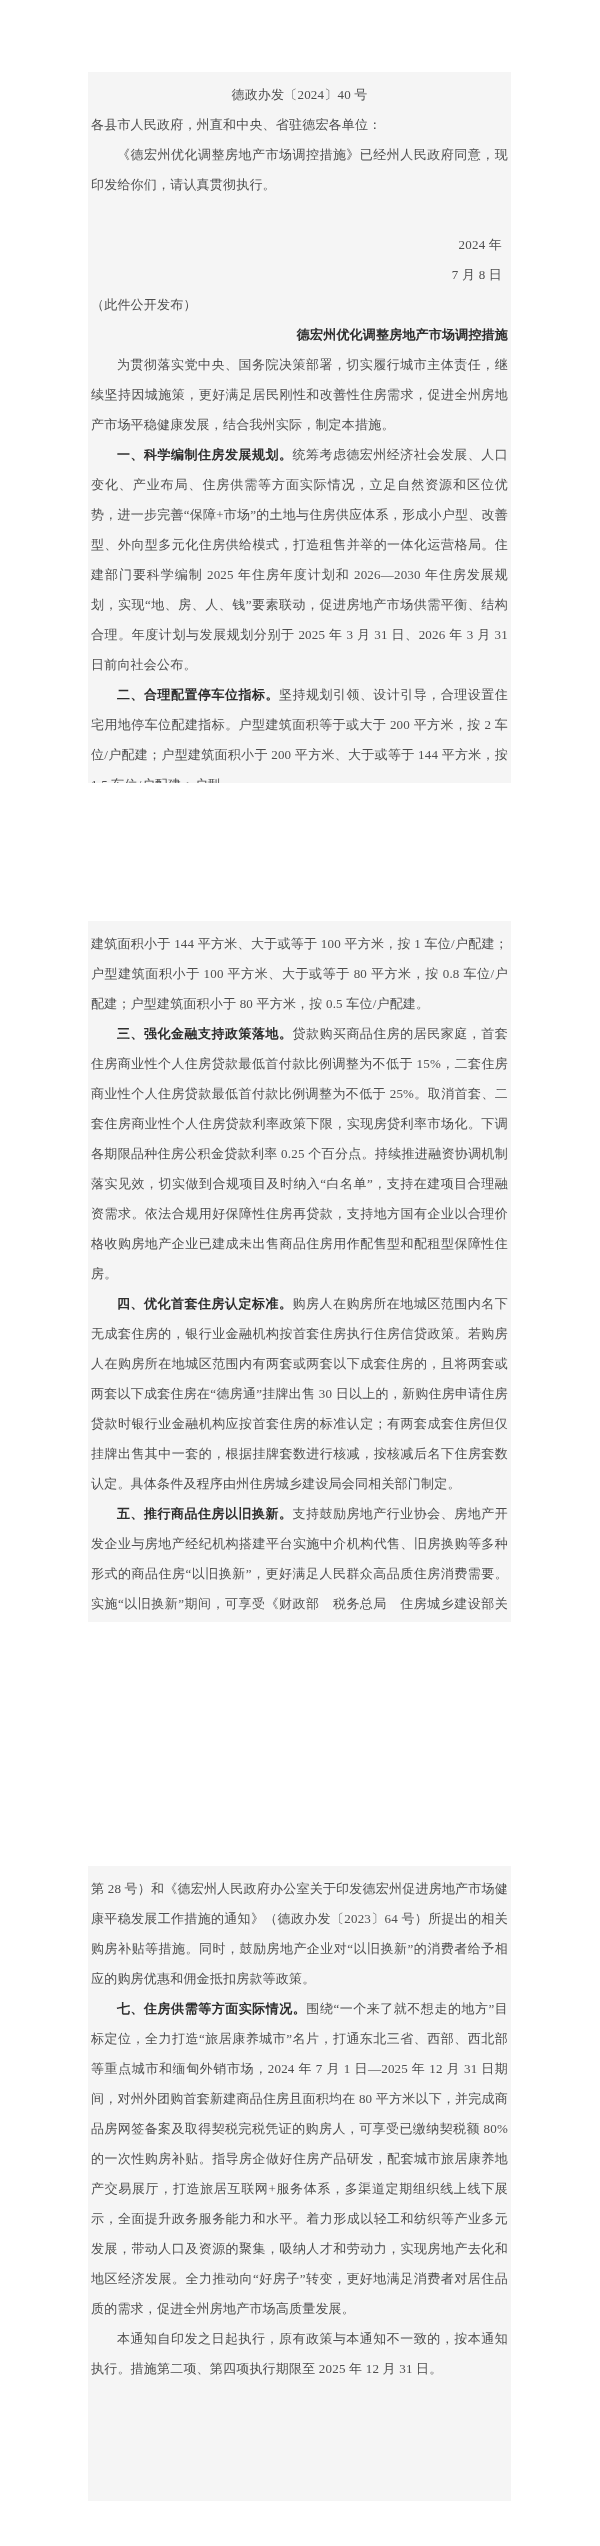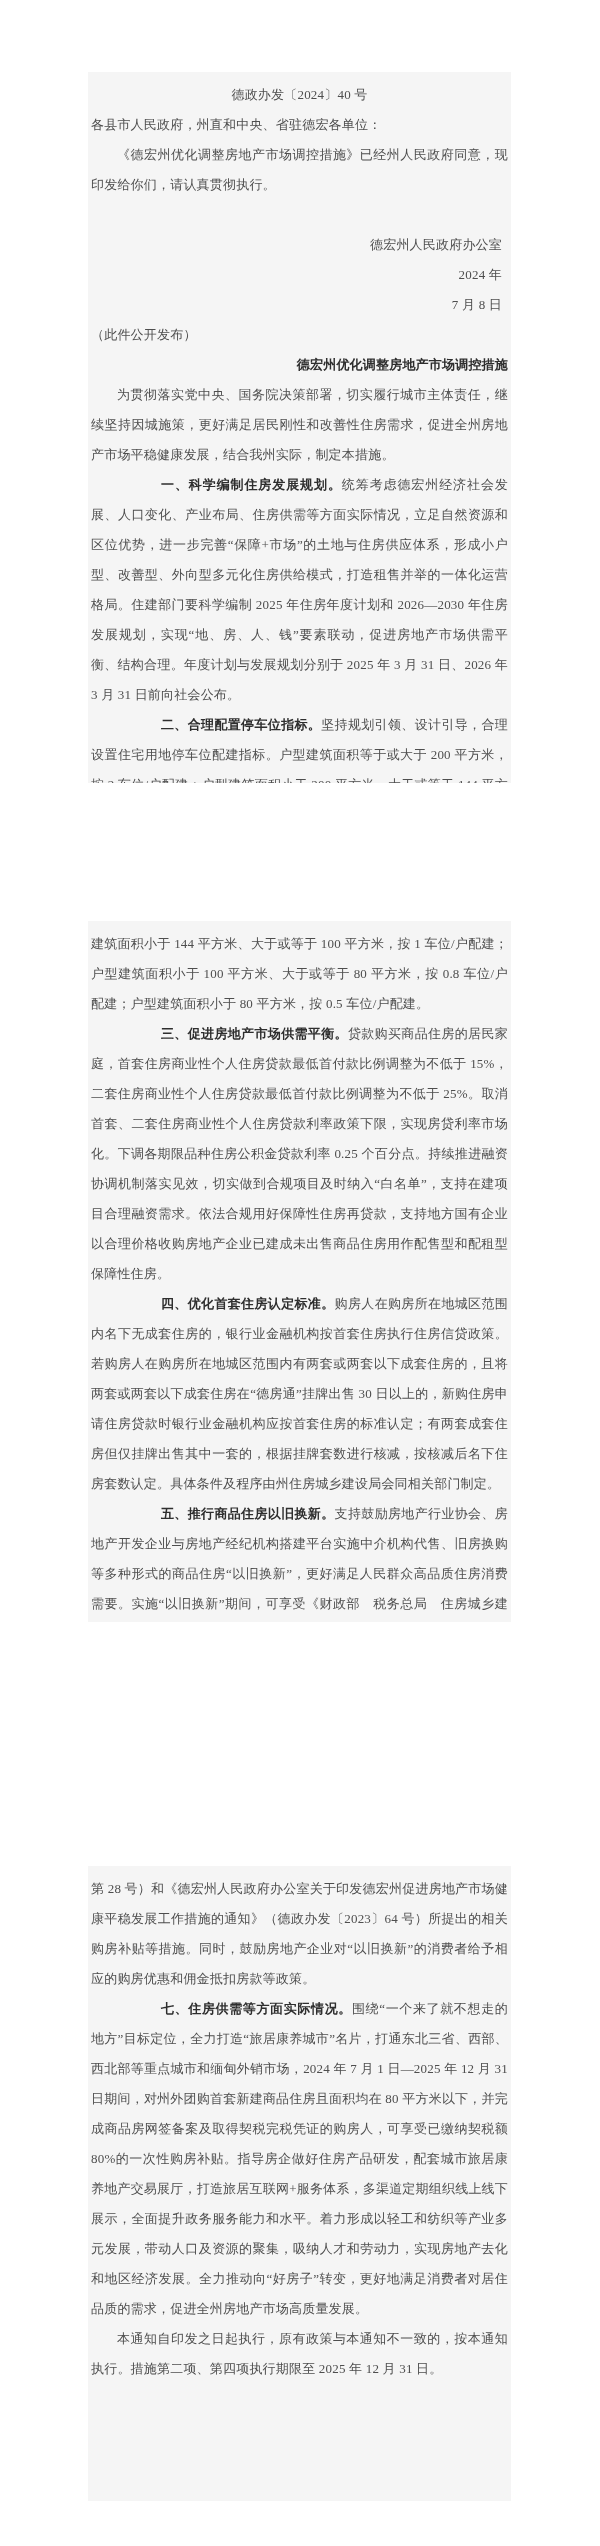--- a/index.html
+++ b/index.html
@@ -43,44 +43,42 @@
   .para.center-bold {
     text-align: right;
     text-indent: 0;
     font-weight: bold;
     color: #2e2e2e;
   }
   .para.spacer  { height: 30px; }
   .para b {
     font-weight: bold;
     color: #2e2e2e;
-    margin-left: 44px;
   }
 </style>
 </head>
 <body>
 
 <div id="page">
   <div id="block-0" class="doc-block">
       <p class="para center">德政办发〔2024〕40 号</p>
       <p class="para plain">各县市人民政府，州直和中央、省驻德宏各单位：</p>
       <p class="para indent">《德宏州优化调整房地产市场调控措施》已经州人民政府同意，现印发给你们，请认真贯彻执行。</p>
       <p class="para spacer"></p>
-      <p class="para right">德宏州人民政府办公室</p>
       <p class="para right">2024 年</p>
       <p class="para right">7 月 8 日</p>
       <p class="para plain">（此件公开发布）</p>
       <p class="para center-bold">德宏州优化调整房地产市场调控措施</p>
       <p class="para indent">为贯彻落实党中央、国务院决策部署，切实履行城市主体责任，继续坚持因城施策，更好满足居民刚性和改善性住房需求，促进全州房地产市场平稳健康发展，结合我州实际，制定本措施。</p>
       <p class="para indent"><b>一、科学编制住房发展规划。</b>统筹考虑德宏州经济社会发展、人口变化、产业布局、住房供需等方面实际情况，立足自然资源和区位优势，进一步完善“保障+市场”的土地与住房供应体系，形成小户型、改善型、外向型多元化住房供给模式，打造租售并举的一体化运营格局。住建部门要科学编制 2025 年住房年度计划和 2026—2030 年住房发展规划，实现“地、房、人、钱”要素联动，促进房地产市场供需平衡、结构合理。年度计划与发展规划分别于 2025 年 3 月 31 日、2026 年 3 月 31 日前向社会公布。</p>
       <p class="para indent"><b>二、合理配置停车位指标。</b>坚持规划引领、设计引导，合理设置住宅用地停车位配建指标。户型建筑面积等于或大于 200 平方米，按 2 车位/户配建；户型建筑面积小于 200 平方米、大于或等于 144 平方米，按 1.5 车位/户配建；户型</p>
     </div>
   <div id="block-1" class="doc-block">
       <p class="para plain">建筑面积小于 144 平方米、大于或等于 100 平方米，按 1 车位/户配建；户型建筑面积小于 100 平方米、大于或等于 80 平方米，按 0.8 车位/户配建；户型建筑面积小于 80 平方米，按 0.5 车位/户配建。</p>
-      <p class="para indent"><b>三、促进房地产市场供需平衡。</b>贷款购买商品住房的居民家庭，首套住房商业性个人住房贷款最低首付款比例调整为不低于 15%，二套住房商业性个人住房贷款最低首付款比例调整为不低于 25%。取消首套、二套住房商业性个人住房贷款利率政策下限，实现房贷利率市场化。下调各期限品种住房公积金贷款利率 0.25 个百分点。持续推进融资协调机制落实见效，切实做到合规项目及时纳入“白名单”，支持在建项目合理融资需求。依法合规用好保障性住房再贷款，支持地方国有企业以合理价格收购房地产企业已建成未出售商品住房用作配售型和配租型保障性住房。</p>
+      <p class="para indent"><b>三、强化金融支持政策落地。</b>贷款购买商品住房的居民家庭，首套住房商业性个人住房贷款最低首付款比例调整为不低于 15%，二套住房商业性个人住房贷款最低首付款比例调整为不低于 25%。取消首套、二套住房商业性个人住房贷款利率政策下限，实现房贷利率市场化。下调各期限品种住房公积金贷款利率 0.25 个百分点。持续推进融资协调机制落实见效，切实做到合规项目及时纳入“白名单”，支持在建项目合理融资需求。依法合规用好保障性住房再贷款，支持地方国有企业以合理价格收购房地产企业已建成未出售商品住房用作配售型和配租型保障性住房。</p>
       <p class="para indent"><b>四、优化首套住房认定标准。</b>购房人在购房所在地城区范围内名下无成套住房的，银行业金融机构按首套住房执行住房信贷政策。若购房人在购房所在地城区范围内有两套或两套以下成套住房的，且将两套或两套以下成套住房在“德房通”挂牌出售 30 日以上的，新购住房申请住房贷款时银行业金融机构应按首套住房的标准认定；有两套成套住房但仅挂牌出售其中一套的，根据挂牌套数进行核减，按核减后名下住房套数认定。具体条件及程序由州住房城乡建设局会同相关部门制定。</p>
       <p class="para indent"><b>五、推行商品住房以旧换新。</b>支持鼓励房地产行业协会、房地产开发企业与房地产经纪机构搭建平台实施中介机构代售、旧房换购等多种形式的商品住房“以旧换新”，更好满足人民群众高品质住房消费需要。实施“以旧换新”期间，可享受《财政部　税务总局　住房城乡建设部关于延续实施支持居民换购住房有关个人所得税政策的公告》（财政部　税务总局　住房城乡建设部公告 2023 年</p>
     </div>
   <div id="block-2" class="doc-block">
       <p class="para plain">第 28 号）和《德宏州人民政府办公室关于印发德宏州促进房地产市场健康平稳发展工作措施的通知》（德政办发〔2023〕64 号）所提出的相关购房补贴等措施。同时，鼓励房地产企业对“以旧换新”的消费者给予相应的购房优惠和佣金抵扣房款等政策。</p>
       <p class="para indent"><b>七、住房供需等方面实际情况。</b>围绕“一个来了就不想走的地方”目标定位，全力打造“旅居康养城市”名片，打通东北三省、西部、西北部等重点城市和缅甸外销市场，2024 年 7 月 1 日—2025 年 12 月 31 日期间，对州外团购首套新建商品住房且面积均在 80 平方米以下，并完成商品房网签备案及取得契税完税凭证的购房人，可享受已缴纳契税额 80%的一次性购房补贴。指导房企做好住房产品研发，配套城市旅居康养地产交易展厅，打造旅居互联网+服务体系，多渠道定期组织线上线下展示，全面提升政务服务能力和水平。着力形成以轻工和纺织等产业多元发展，带动人口及资源的聚集，吸纳人才和劳动力，实现房地产去化和地区经济发展。全力推动向“好房子”转变，更好地满足消费者对居住品质的需求，促进全州房地产市场高质量发展。</p>
       <p class="para indent">本通知自印发之日起执行，原有政策与本通知不一致的，按本通知执行。措施第二项、第四项执行期限至 2025 年 12 月 31 日。</p>
     </div>
 </div>
 

